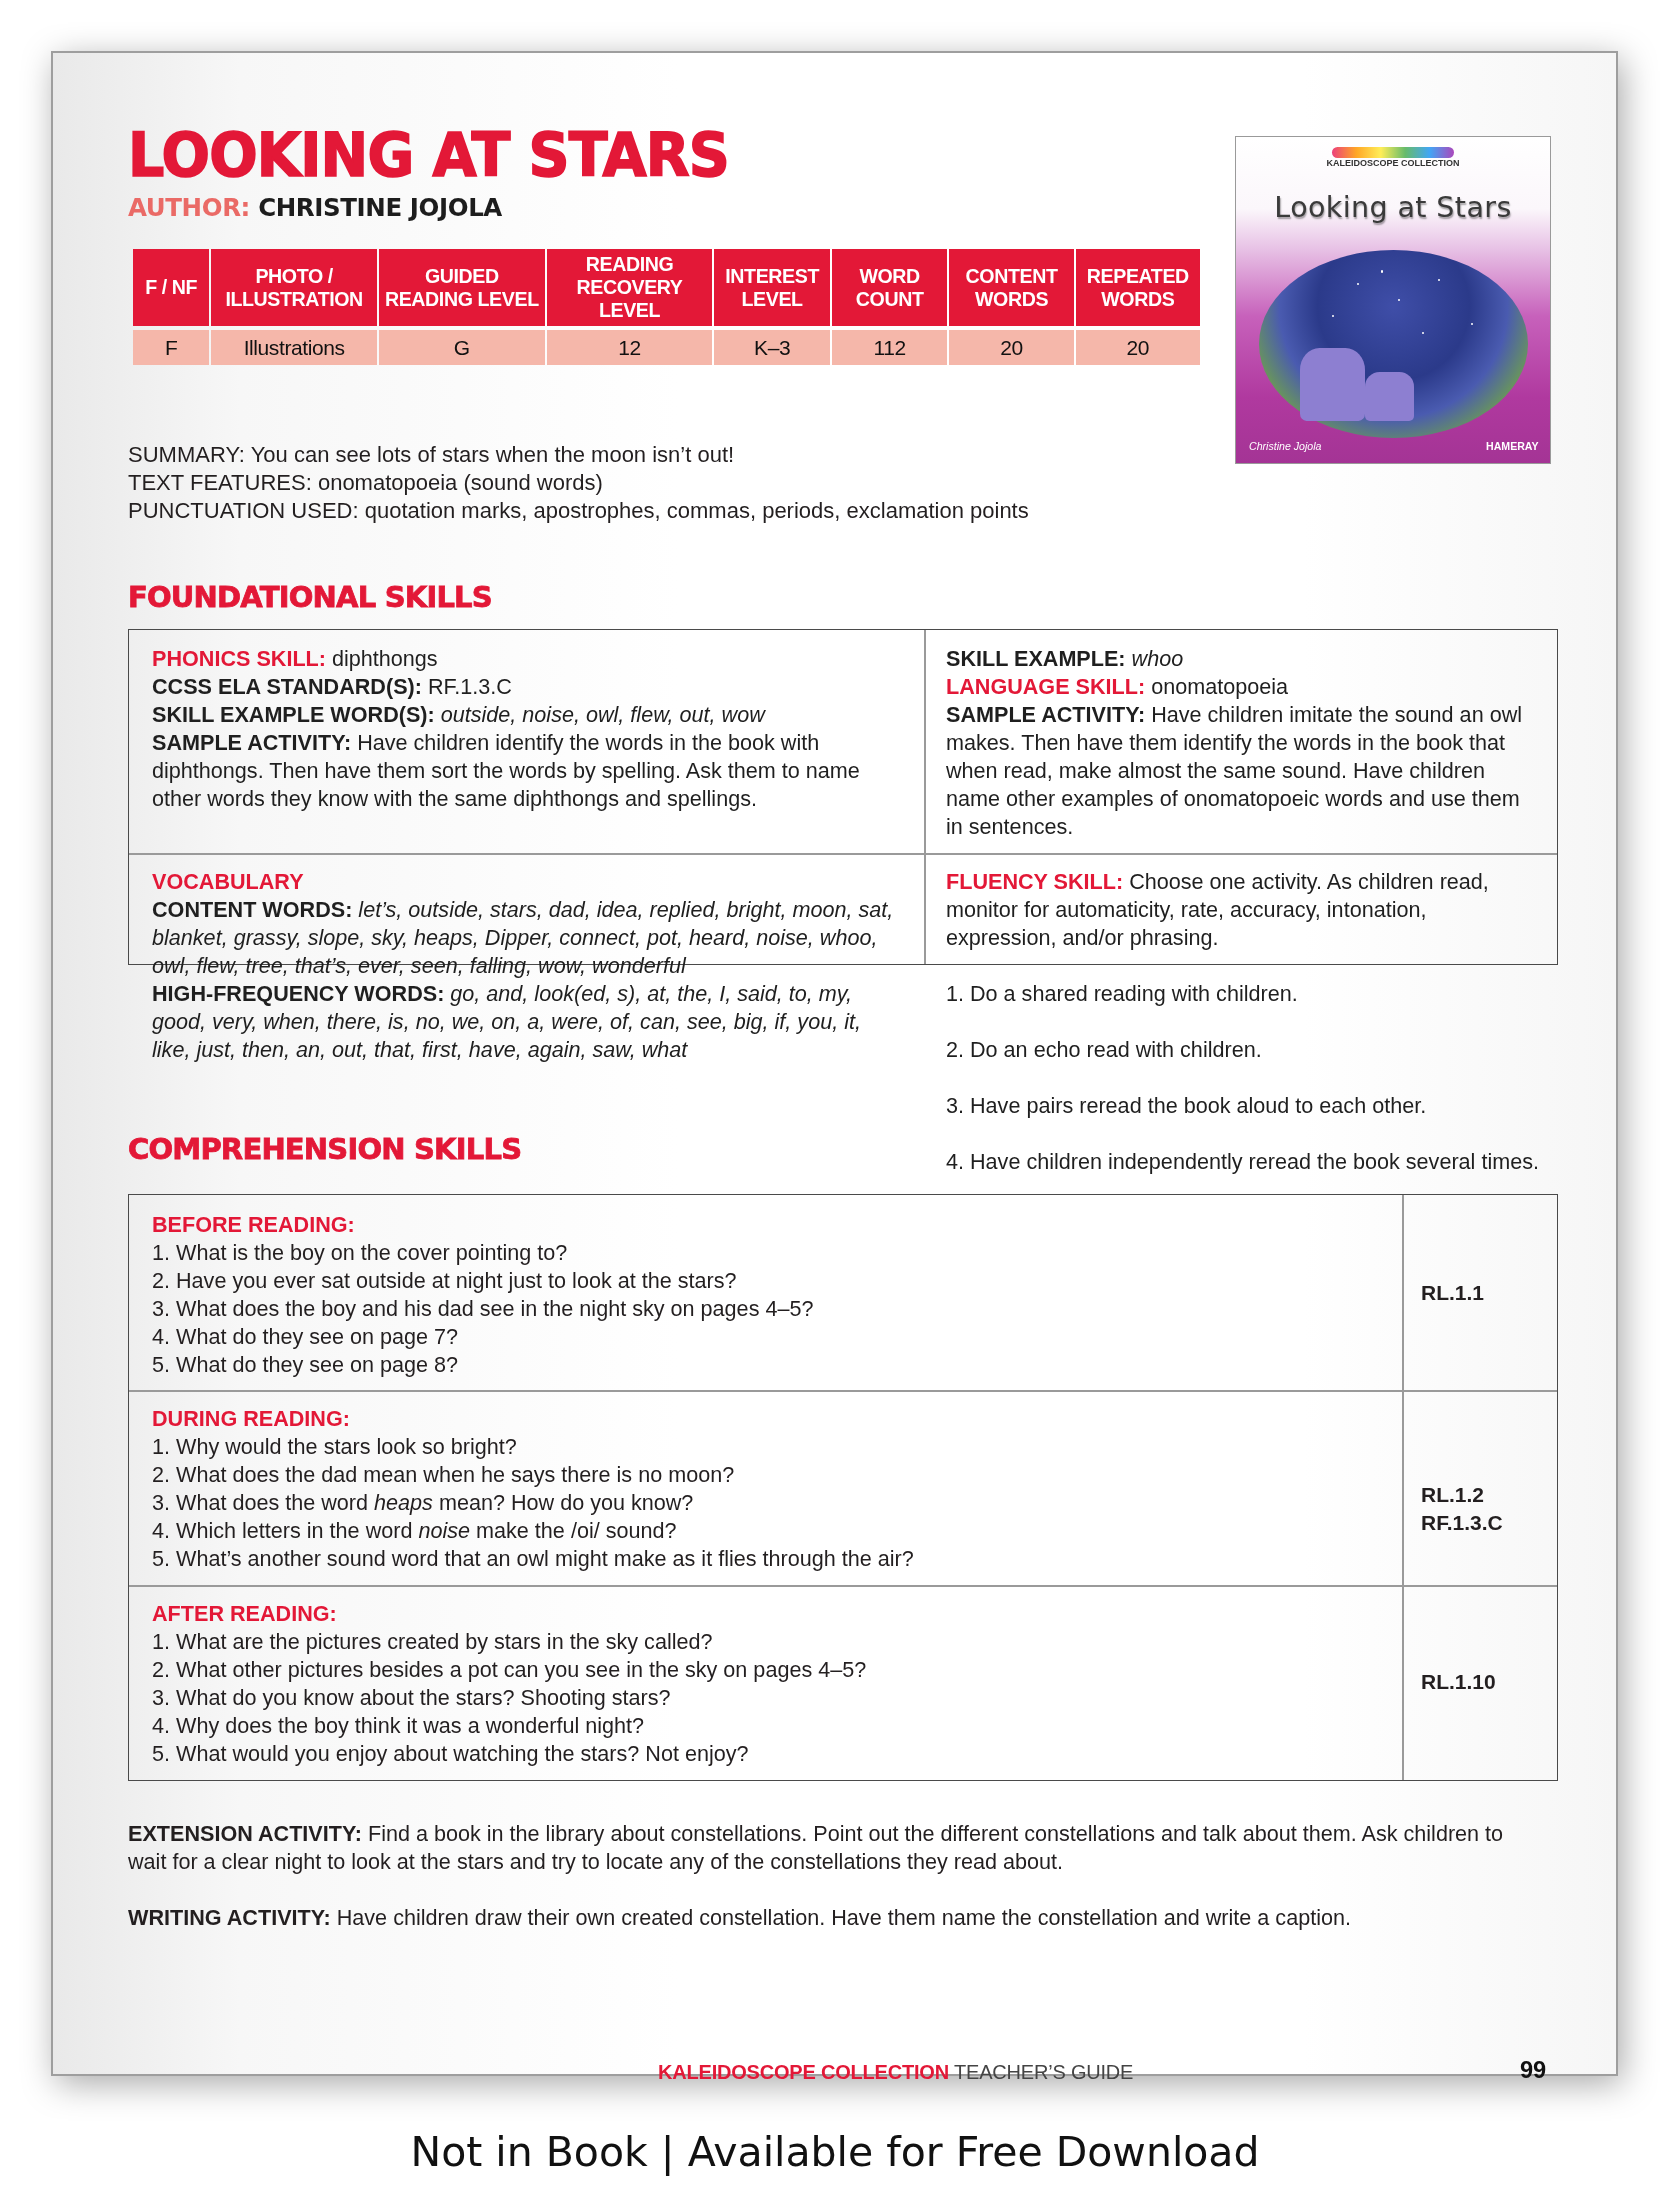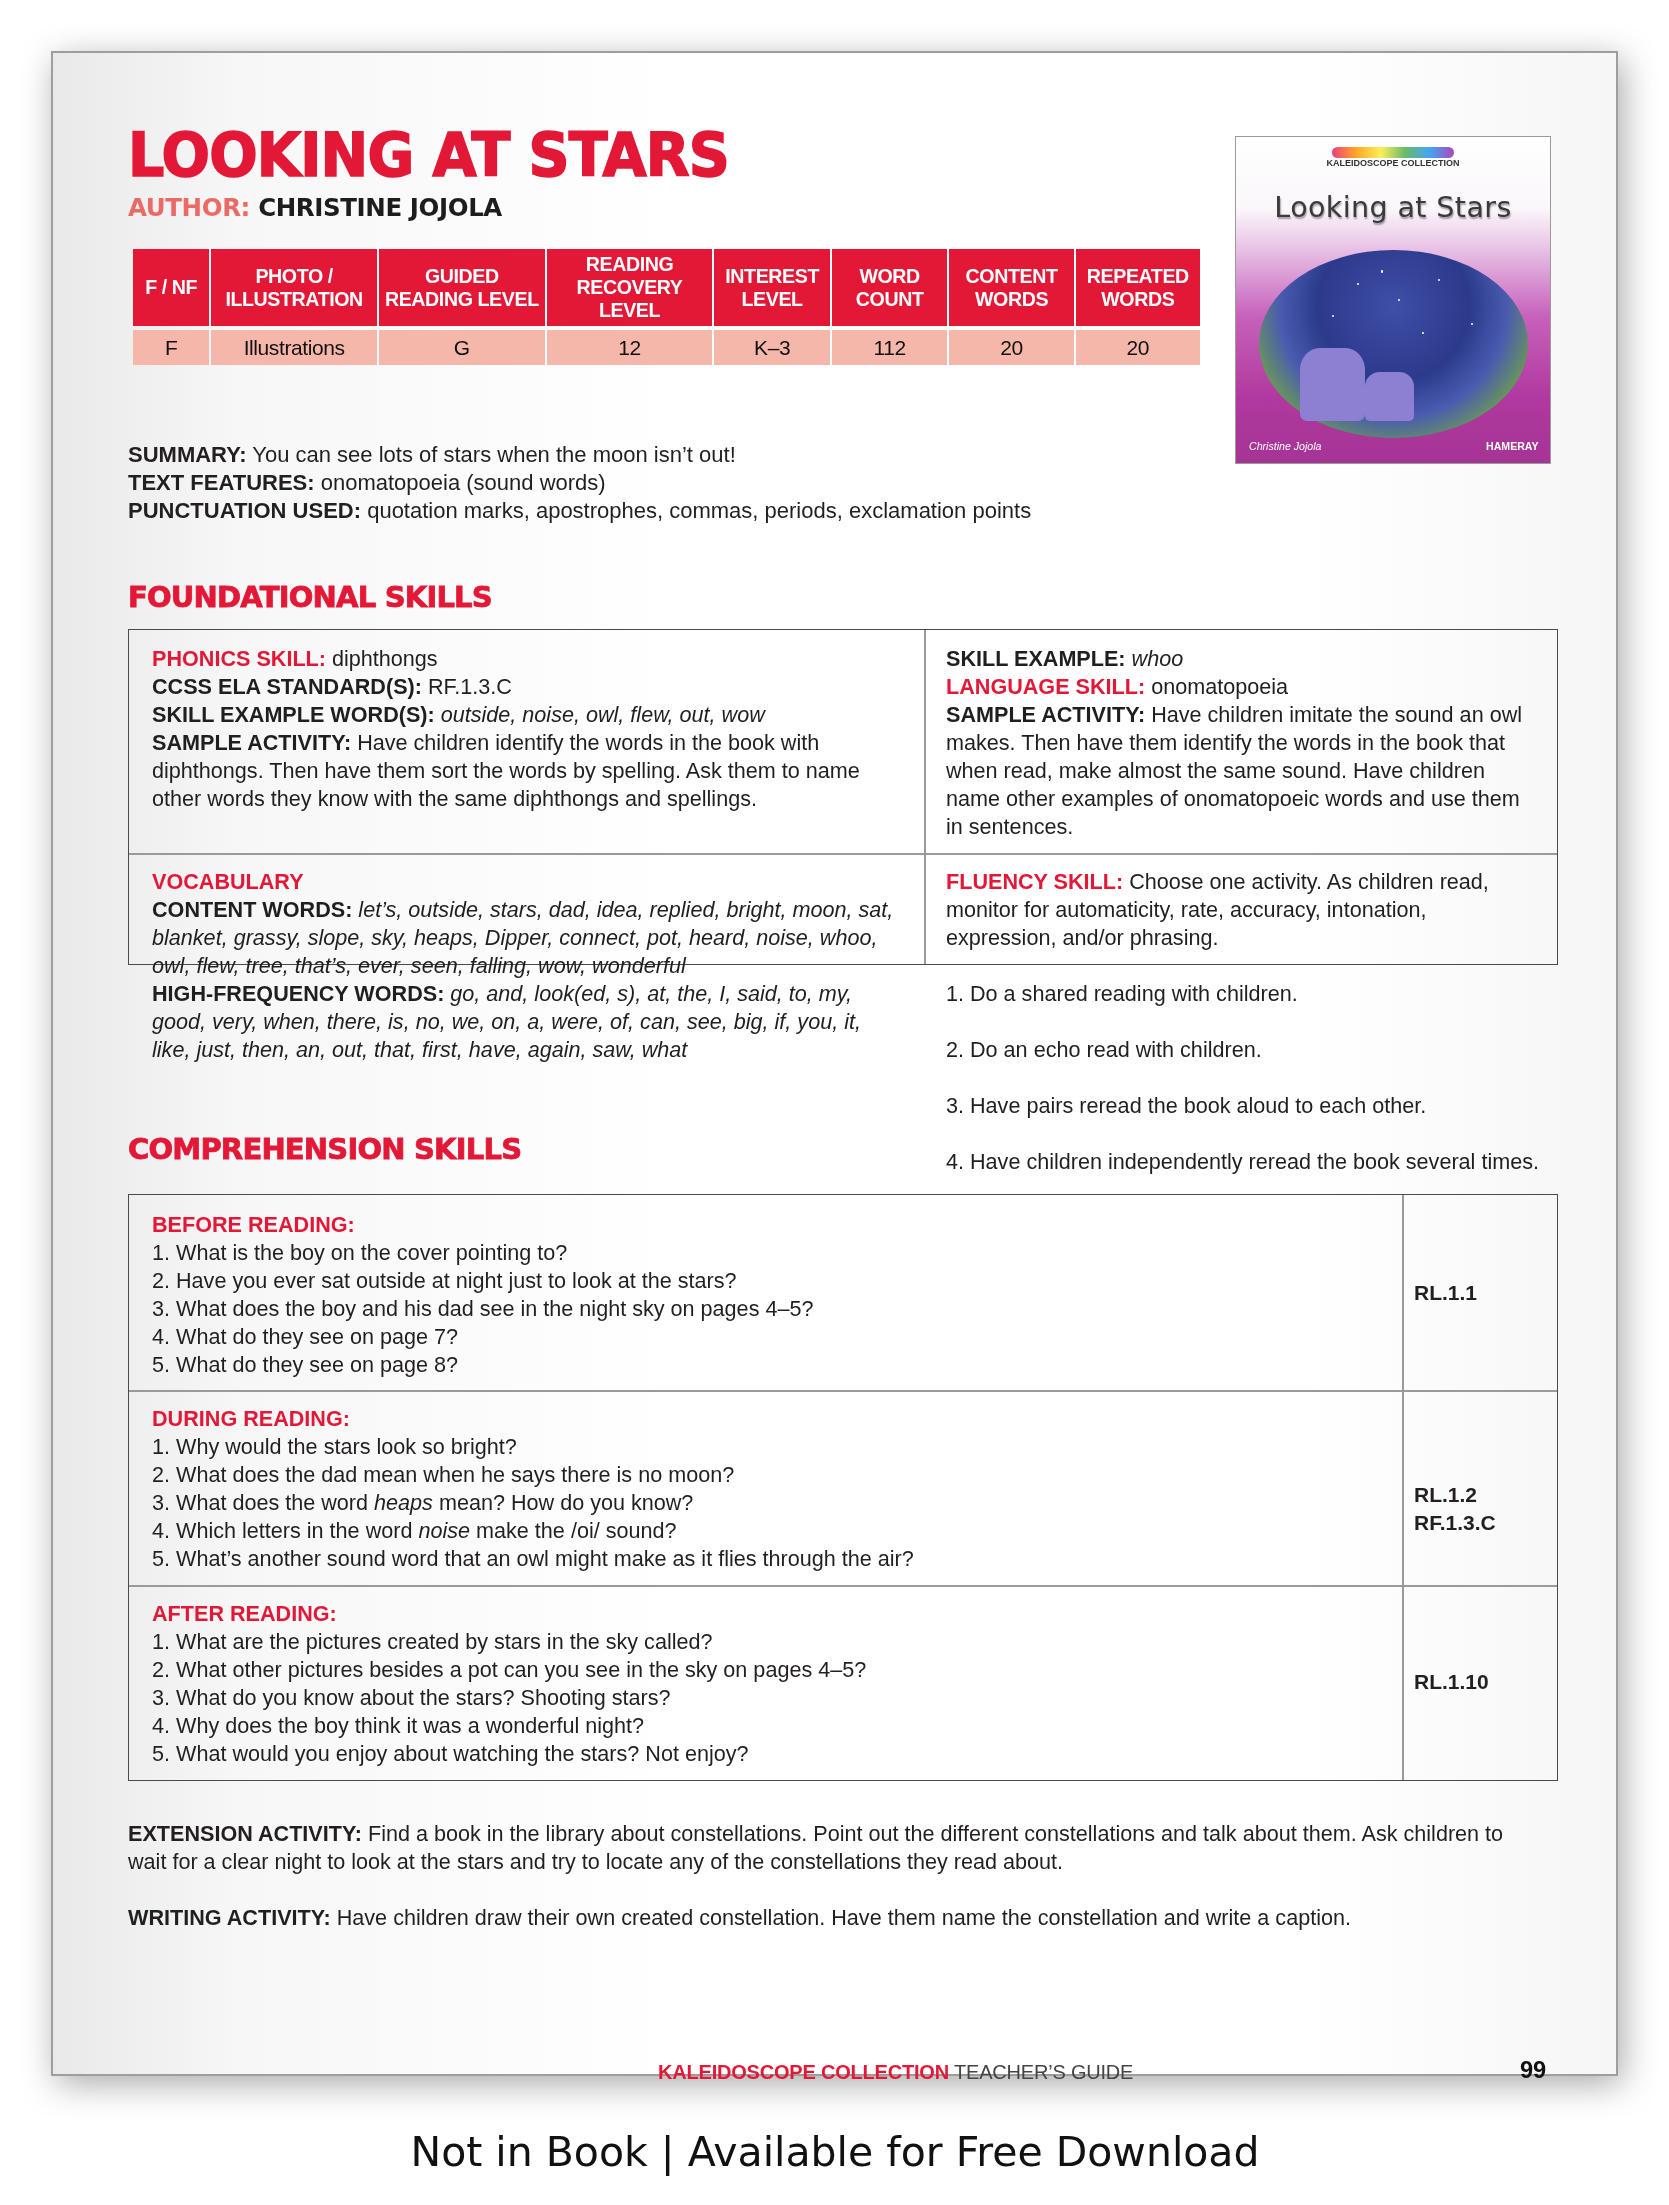--- a/index.html
+++ b/index.html
@@ -55,21 +55,21 @@
     font-family: "DejaVu Sans", sans-serif; font-size: 28.5px; color: #3a3a3a; letter-spacing: 0.4px;
     text-shadow: 0.8px 1.6px 1.6px rgba(0,0,0,0.35); }
   .cover .art { position: absolute; left: 23px; top: 113px; width: 269px; height: 188px; border-radius: 50%;
     background: radial-gradient(ellipse at 50% 30%, #3f4ea8 0%, #2b3a8a 40%, #4a5bb0 60%, #6b9a55 78%, #4d8a3a 90%, rgba(176,57,159,0) 100%); }
   .cover .art .star { position:absolute; width:2.4px; height:2.4px; background:#fff; border-radius:50%; }
   .cover .art .person { position:absolute; background:#8d7fd1; border-radius: 30% 30% 10% 10%; }
   .cover .cauthor { position:absolute; left: 13px; bottom: 11.4px; font-size: 10.6px; color:#fff; font-style: italic; }
   .cover .pub { position:absolute; right: 11.4px; bottom: 11.4px; font-size: 10.6px; color:#fff; font-weight:bold; }
 
   .info { left: 75px; top: 388px; font-size: 22px; line-height: 28px; }
-  .info b { font-weight: bold; text-align: center; }
+  .info b { font-weight: normal; text-align: center; }
 
   .section-h {
     font-family: "DejaVu Sans", sans-serif; font-weight: 900; font-size: 29px;
     color: #e31837; letter-spacing: -0.8px; line-height: 1; -webkit-text-stroke: 0.8px #e31837;
   }
   .fs-h { left: 75px; top: 530px; }
   .cs-h { left: 75px; top: 1082px; }
 
   .fbox {
     left: 75px; top: 576px; width: 1430px; height: 336px;
@@ -91,21 +91,21 @@
     left: 75px; top: 1141px; width: 1430px; height: 587px;
     border: 1.6px solid #4a4a4a; box-sizing: border-box;
   }
   .cbox .vline { position: absolute; left: 1273px; top: 0; bottom: 0; width: 1.6px; background: #9a9a9a; }
   .cbox .h1 { position: absolute; left: 0; right: 0; top: 195px; height: 1.6px; background: #9a9a9a; }
   .cbox .h2 { position: absolute; left: 0; right: 0; top: 390px; height: 1.6px; background: #9a9a9a; }
   .q { position: absolute; left: 23px; width: 1223px; font-size: 21.6px; line-height: 28px; }
   .q .red { color: #e31837; font-weight: bold; }
   .q1 { top: 15.5px; } .q2 { top: 210px; } .q3 { top: 405px; }
   .std { position: absolute; left: 1274px; width: 153px; display: flex; align-items: center;
-    font-weight: bold; font-size: 21px; line-height: 28px; padding-left: 11px; box-sizing: border-box; }
+    font-weight: bold; font-size: 21px; line-height: 28px; padding-left: 18px; box-sizing: border-box; }
   .s1 { top: 0; height: 195px; } .s2 { top: 196px; height: 235px; } .s3 { top: 391px; height: 192px; }
 
   .ext { left: 75px; top: 1767px; width: 1419px; font-size: 21.6px; line-height: 28px; }
   .wri { left: 75px; top: 1851px; width: 1419px; font-size: 21.6px; line-height: 28px; }
   .ext b, .wri b { font-weight: bold; }
 
   .footer { left: 605px; top: 2008px; font-size: 20px; letter-spacing: -0.2px; }
   .footer .brand { color: #e31837; font-weight: bold; }
   .footer .guide { color: #444; }
   .pagenum { left: 1467px; top: 2004px; font-size: 23.6px; font-weight: bold; color: #111; }

